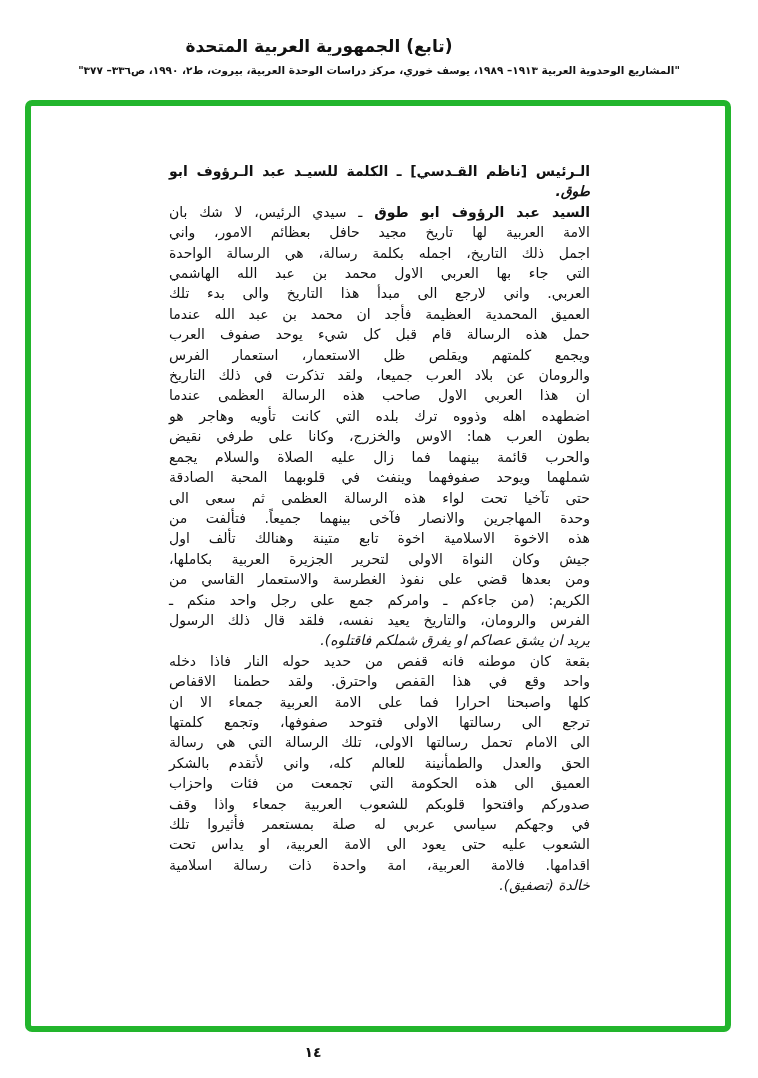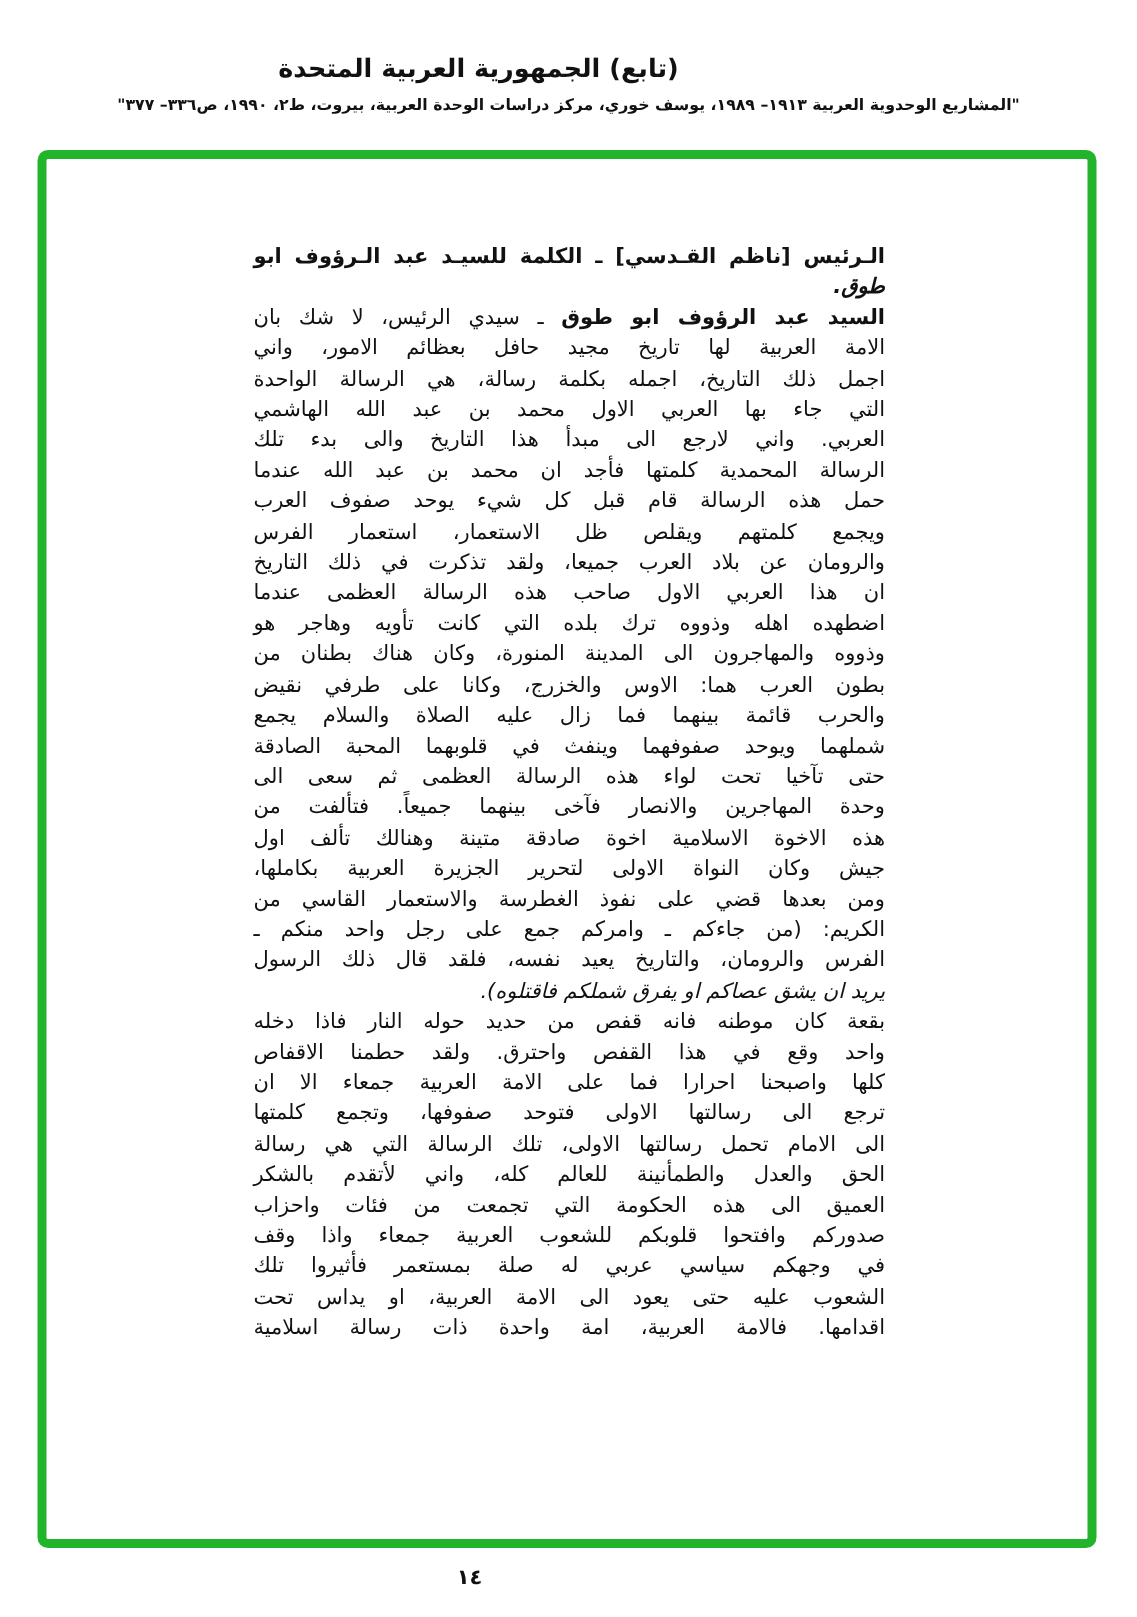--- a/index.html
+++ b/index.html
@@ -65,44 +65,44 @@
 
 <div class="textcol">
 
 <div class="line b">الـرئيس [ناظم القـدسي] ـ الكلمة للسيـد عبد الـرؤوف ابو</div>
     <div class="line b end">طوق.</div>
     <div class="line"><span class="b">السيد عبد الرؤوف ابو طوق</span> ـ سيدي الرئيس، لا شك بان</div>
     <div class="line">الامة العربية لها تاريخ مجيد حافل بعظائم الامور، واني</div>
     <div class="line">اجمل ذلك التاريخ، اجمله بكلمة رسالة، هي الرسالة الواحدة</div>
     <div class="line">التي جاء بها العربي الاول محمد بن عبد الله الهاشمي</div>
     <div class="line">العربي. واني لارجع الى مبدأ هذا التاريخ والى بدء تلك</div>
-    <div class="line">الرسالة المحمدية كلمتها فأجد ان محمد بن عبد الله عندما</div>
+    <div class="line">العميق المحمدية العظيمة فأجد ان محمد بن عبد الله عندما</div>
     <div class="line">حمل هذه الرسالة قام قبل كل شيء يوحد صفوف العرب</div>
     <div class="line">ويجمع كلمتهم ويقلص ظل الاستعمار، استعمار الفرس</div>
     <div class="line">والرومان عن بلاد العرب جميعا، ولقد تذكرت في ذلك التاريخ</div>
     <div class="line">ان هذا العربي الاول صاحب هذه الرسالة العظمى عندما</div>
     <div class="line">اضطهده اهله وذووه ترك بلده التي كانت تأويه وهاجر هو</div>
-    <div class="line">وذووه والمهاجرون الى المدينة المنورة، وكان هناك بطنان من</div>
     <div class="line">بطون العرب هما: الاوس والخزرج، وكانا على طرفي نقيض</div>
     <div class="line">والحرب قائمة بينهما فما زال عليه الصلاة والسلام يجمع</div>
     <div class="line">شملهما ويوحد صفوفهما وينفث في قلوبهما المحبة الصادقة</div>
     <div class="line">حتى تآخيا تحت لواء هذه الرسالة العظمى ثم سعى الى</div>
     <div class="line">وحدة المهاجرين والانصار فآخى بينهما جميعاً. فتألفت من</div>
-    <div class="line">هذه الاخوة الاسلامية اخوة صادقة متينة وهنالك تألف اول</div>
+    <div class="line">هذه الاخوة الاسلامية اخوة تابع متينة وهنالك تألف اول</div>
     <div class="line">جيش وكان النواة الاولى لتحرير الجزيرة العربية بكاملها،</div>
     <div class="line">ومن بعدها قضي على نفوذ الغطرسة والاستعمار القاسي من</div>
     <div class="line">الكريم: (من جاءكم ـ وامركم جمع على رجل واحد منكم ـ</div>
     <div class="line">الفرس والرومان، والتاريخ يعيد نفسه، فلقد قال ذلك الرسول</div>
     <div class="line end">يريد ان يشق عصاكم او يفرق شملكم فاقتلوه).</div>
     <div class="line">بقعة كان موطنه فانه قفص من حديد حوله النار فاذا دخله</div>
     <div class="line">واحد وقع في هذا القفص واحترق. ولقد حطمنا الاقفاص</div>
     <div class="line">كلها واصبحنا احرارا فما على الامة العربية جمعاء الا ان</div>
     <div class="line">ترجع الى رسالتها الاولى فتوحد صفوفها، وتجمع كلمتها</div>
     <div class="line">الى الامام تحمل رسالتها الاولى، تلك الرسالة التي هي رسالة</div>
     <div class="line">الحق والعدل والطمأنينة للعالم كله، واني لأتقدم بالشكر</div>
     <div class="line">العميق الى هذه الحكومة التي تجمعت من فئات واحزاب</div>
     <div class="line">صدوركم وافتحوا قلوبكم للشعوب العربية جمعاء واذا وقف</div>
     <div class="line">في وجهكم سياسي عربي له صلة بمستعمر فأثيروا تلك</div>
     <div class="line">الشعوب عليه حتى يعود الى الامة العربية، او يداس تحت</div>
     <div class="line">اقدامها. فالامة العربية، امة واحدة ذات رسالة اسلامية</div>
+    <div class="line end">خالدة (تصفيق).</div>
   </div>
 
 <div class="pagenum">١٤</div>
 
 </body></html>

